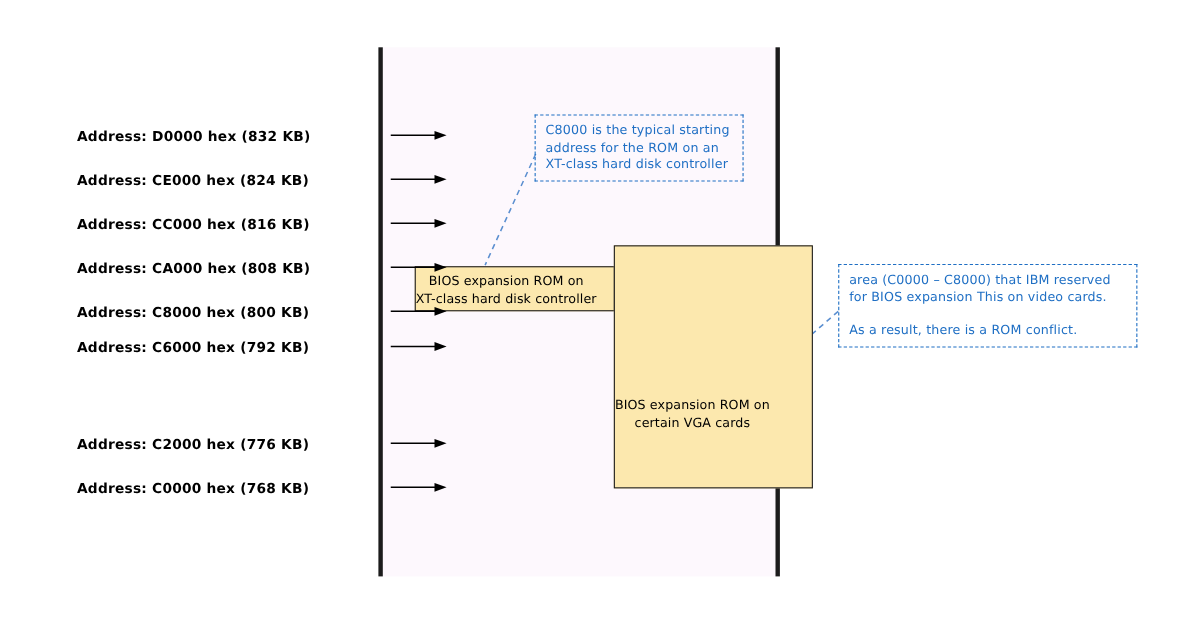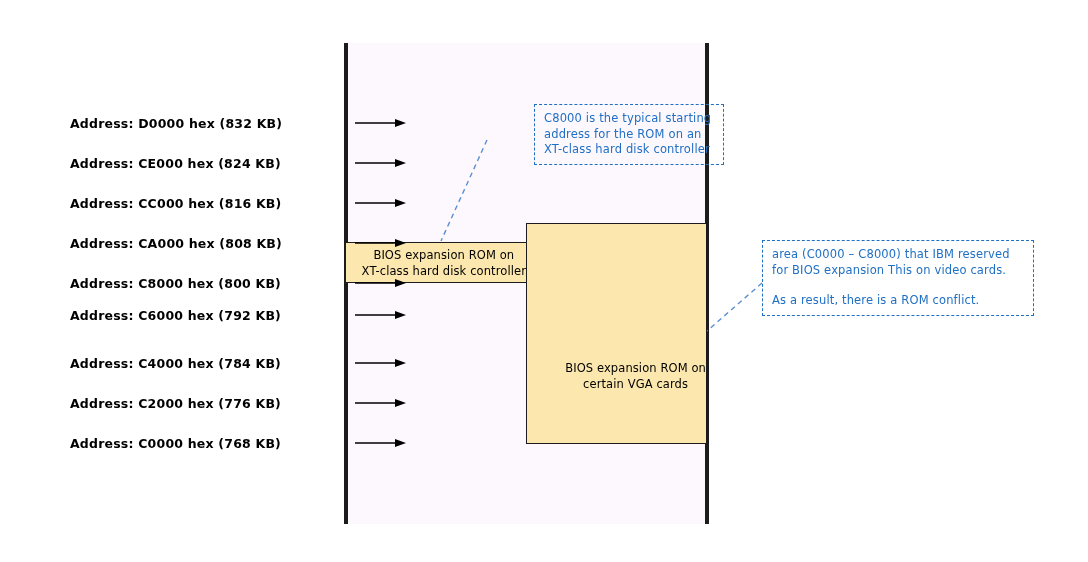--- a/index.html
+++ b/index.html
@@ -44,26 +44,27 @@
   .rail-right { left: 705px; }
 
   
   .rom-block {
     position: absolute;
     background: #fce8ae;
     border: 1.5px solid #1c1c1c;
     box-sizing: border-box;
     display: flex;
     align-items: center;
-    justify-content: flex-end;
+    justify-content: flex-start;
     text-align: center;
     color: #000000;
     font-size: 11.5px;
     line-height: 16px;
     letter-spacing: 0.1px;
+    margin-left: 32px;
   }
   .rom-xt {
     left: 345px;
     top: 242px;
     width: 182px;
     height: 41px;
   }
   .rom-vga {
     left: 526px;
     top: 223px;
@@ -113,21 +114,20 @@
   .callout p {
     margin: 0;
     white-space: nowrap;
   }
   .callout p + p { margin-top: 15px; }
 
   .callout-xt {
     left: 486px;
     top: 104px;
     width: 190px;
-    margin-left: 48px;
   }
   .callout-vga {
     left: 762px;
     top: 240px;
     width: 272px;
   }
 
   .leader {
     position: absolute;
     left: 0;
@@ -198,27 +198,20 @@
       <polygon points="40,1.5 51,5.5 40,9.5" fill="#000"></polygon>
     </svg>
   </div>
   <div class="addr-row" style="top:306px">
     <span class="addr-text">Address: C6000 hex  (792 KB)</span>
     <svg class="addr-arrow" viewBox="0 0 52 11">
       <line x1="0" y1="5.5" x2="42" y2="5.5" stroke="#000" stroke-width="1.4"></line>
       <polygon points="40,1.5 51,5.5 40,9.5" fill="#000"></polygon>
     </svg>
   </div>
-  <div class="addr-row" style="top:354px">
-    <span class="addr-text">Address: C4000 hex  (784 KB)</span>
-    <svg class="addr-arrow" viewBox="0 0 52 11">
-      <line x1="0" y1="5.5" x2="42" y2="5.5" stroke="#000" stroke-width="1.4"></line>
-      <polygon points="40,1.5 51,5.5 40,9.5" fill="#000"></polygon>
-    </svg>
-  </div>
   <div class="addr-row" style="top:394px">
     <span class="addr-text">Address: C2000 hex  (776 KB)</span>
     <svg class="addr-arrow" viewBox="0 0 52 11">
       <line x1="0" y1="5.5" x2="42" y2="5.5" stroke="#000" stroke-width="1.4"></line>
       <polygon points="40,1.5 51,5.5 40,9.5" fill="#000"></polygon>
     </svg>
   </div>
   <div class="addr-row" style="top:434px">
     <span class="addr-text">Address: C0000 hex  (768 KB)</span>
     <svg class="addr-arrow" viewBox="0 0 52 11">

